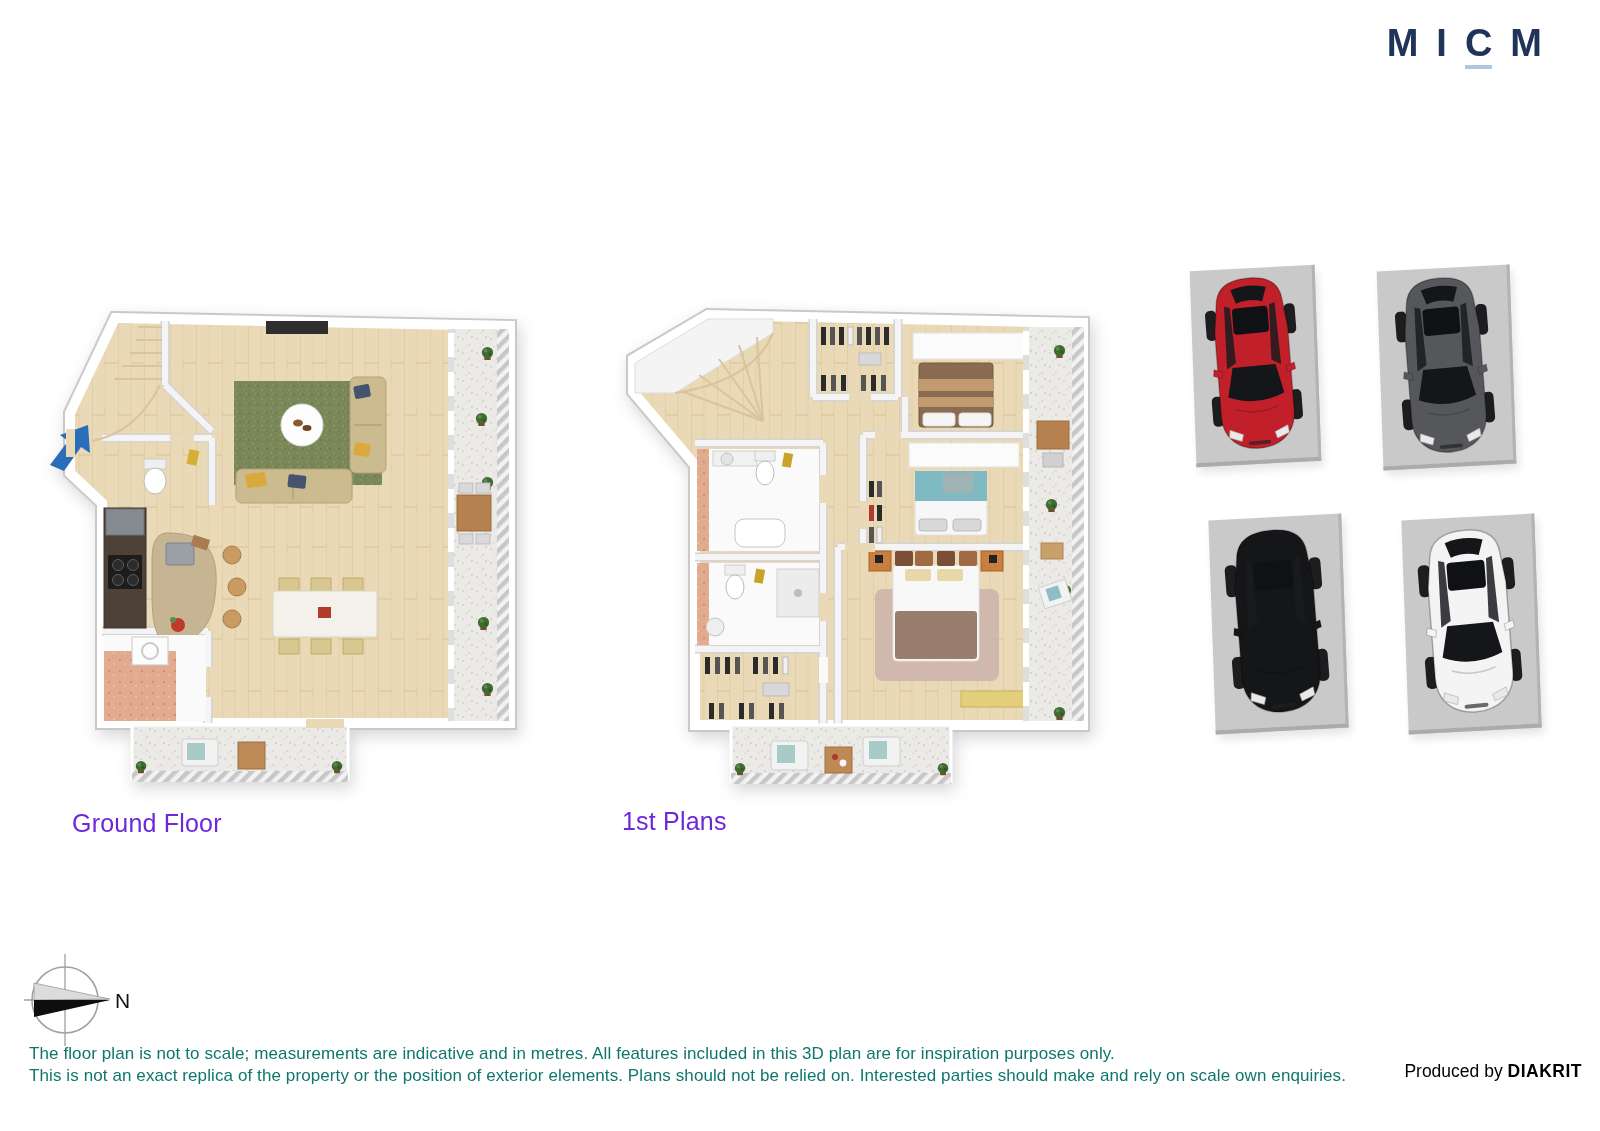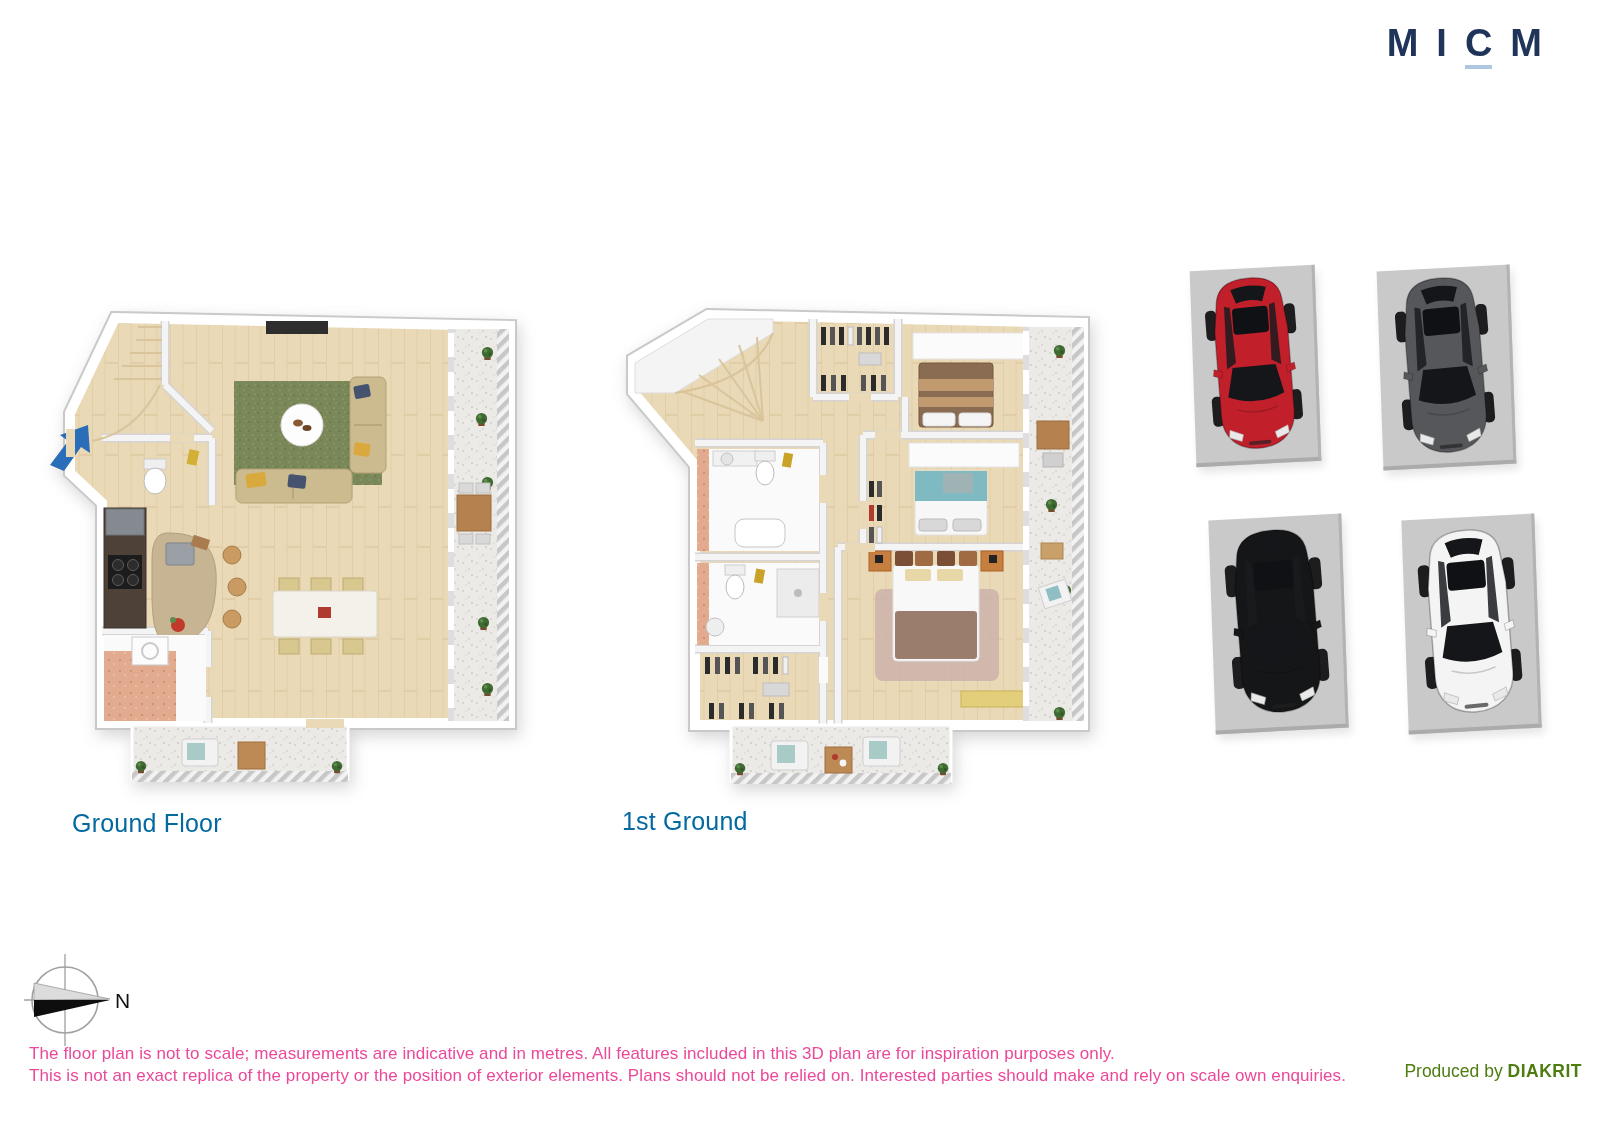--- a/index.html
+++ b/index.html
@@ -4,31 +4,31 @@
 <style>
   html,body{margin:0;padding:0;background:#fff;}
   .sheet{position:relative;width:1600px;height:1131px;background:#ffffff;overflow:hidden;
          font-family:"Liberation Sans",sans-serif;color:#111;}
   
   .logo{position:absolute;top:24px;right:58px;display:flex;gap:18px;align-items:flex-start;}
   .logo span{font-size:38px;font-weight:700;color:#20345a;line-height:1;}
   .logo .u{border-bottom:4px solid #aec7e0;padding-bottom:3px;}
   
   .plan{position:absolute;filter:drop-shadow(3px 6px 8px rgba(70,70,70,.22));}
-  .plan-label{position:absolute;font-size:25px;font-weight:500;color:#0369a1;letter-spacing:.2px;}
+  .plan-label{position:absolute;font-size:25px;font-weight:500;color:#6d28d9;letter-spacing:.2px;}
   
   .parking{position:absolute;left:1165px;top:255px;width:400px;height:490px;}
   .pad{position:absolute;background:#c9c9c9;border-right:3px solid #b3b3b3;border-bottom:4px solid #ababab;
        transform:rotate(-2deg) skewY(-1deg);box-shadow:3px 6px 9px rgba(0,0,0,.10);}
   .pad svg{position:absolute;left:50%;top:50%;transform:translate(-50%,-50%) rotate(-2.5deg);}
   
   .compass{position:absolute;left:18px;top:942px;}
   
-  .disc{position:absolute;left:29px;font-size:17px;color:#ec4899;letter-spacing:.1px;}
-  .produced{position:absolute;right:18px;top:1061px;font-size:17.5px;color:#4d7c0f;}
+  .disc{position:absolute;left:29px;font-size:17px;color:#0f766e;letter-spacing:.1px;}
+  .produced{position:absolute;right:18px;top:1061px;font-size:17.5px;color:#000000;}
   .produced b{font-weight:700;letter-spacing:.5px;}
 </style>
 </head>
 <body>
 
 <div class="sheet">
 
   <div class="logo">
     <span>M</span>
     <span>I</span>
@@ -368,21 +368,21 @@
     <rect x="206" y="182" width="9" height="28" fill="#ead9b6"></rect>
     <rect x="206" y="300" width="9" height="28" fill="#ead9b6"></rect>
     <rect x="206" y="364" width="9" height="26" fill="#fafafa"></rect>
     <rect x="232" y="250" width="30" height="9" fill="#ead9b6"></rect>
     <rect x="262" y="138" width="26" height="9" fill="#ead9b6"></rect>
     <rect x="246" y="208" width="9" height="28" fill="#ead9b6"></rect>
     <rect x="236" y="100" width="22" height="9" fill="#ead9b6"></rect>
   </svg>
 
   <div class="plan-label" style="left:72px;top:809px">Ground Floor</div>
-  <div class="plan-label" style="left:622px;top:807px">1st Ground</div>
+  <div class="plan-label" style="left:622px;top:807px">1st Plans</div>
 
   <div class="parking">
     <div class="pad" style="left:28px;top:13px;width:122px;height:192px">
       <svg width="96" height="178" style="--car-color: #c1202b;">
           <use href="#car-top" width="96" height="178"></use>
         </svg>
     </div>
     <div class="pad" style="left:215px;top:13px;width:130px;height:195px">
       <svg width="98" height="182" style="--car-color: #55575b;">
           <use href="#car-top" width="98" height="182"></use>

